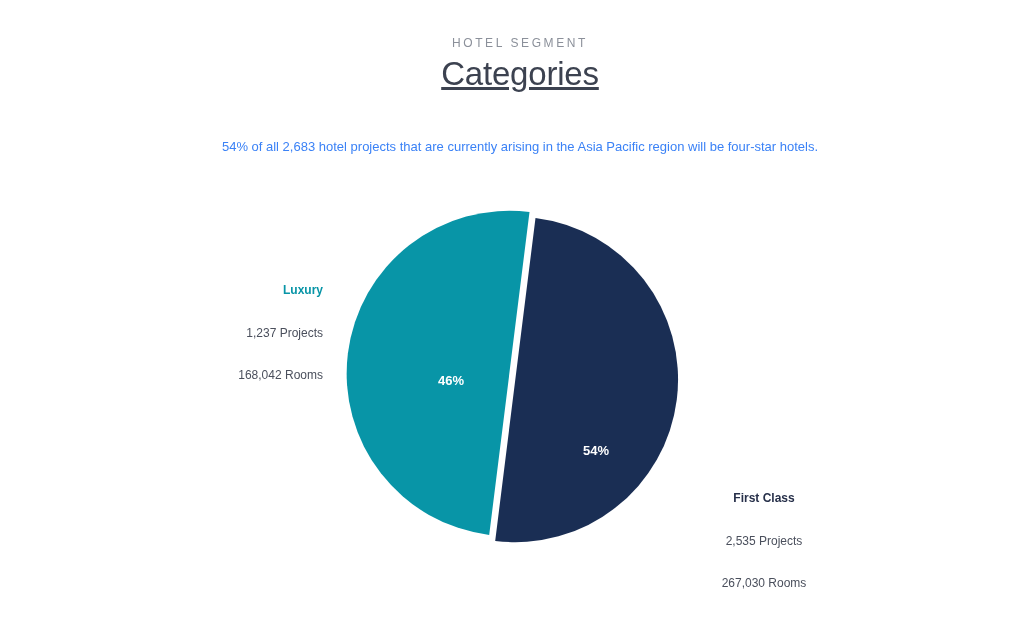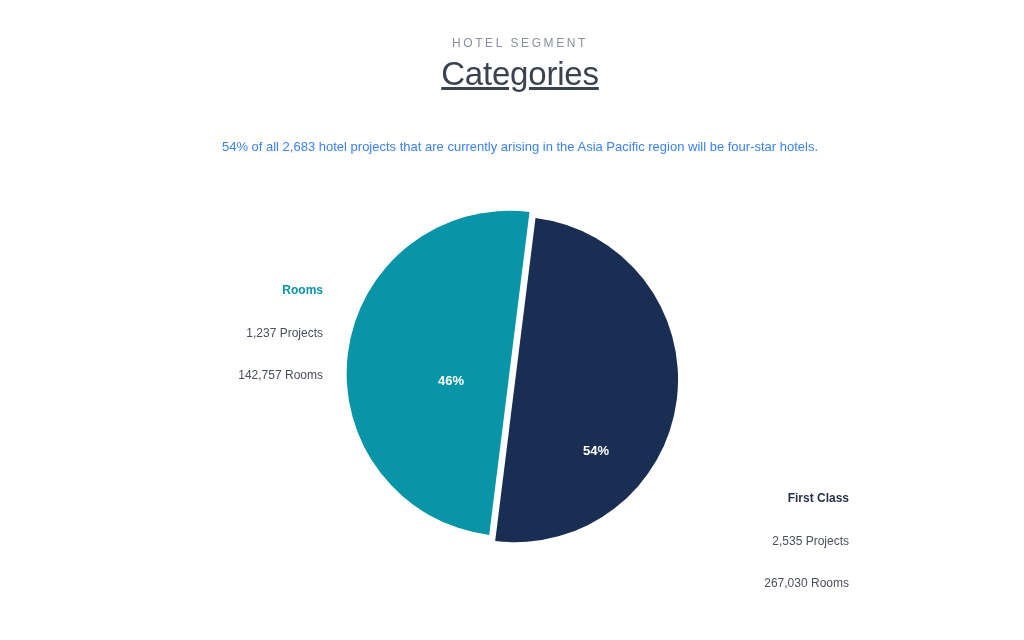--- a/index.html
+++ b/index.html
@@ -104,21 +104,21 @@
     top: 282px;
     width: 135px;
     text-align: right;
   }
   .callout-luxury .cl-title { color: #0895a7; }
 
   .callout-firstclass {
     left: 671px;
     top: 490px;
     width: 170px;
-    text-align: right;
+    text-align: center;
   }
   .callout-firstclass .cl-title { color: #27304a; }
 </style>
 </head>
 <body>
 
 <div class="slide">
 
   <div class="kicker">HOTEL SEGMENT</div>
 
@@ -137,23 +137,23 @@
                A 162 162 0 0 0 141.2 334.9
                Z"></path>
 
       <text class="slice-pct" x="248" y="255" text-anchor="middle">54%</text>
 
       <text class="slice-pct" x="103" y="185" text-anchor="middle">46%</text>
     </svg>
   </div>
 
   <div class="callout callout-luxury">
-    <div class="cl-title">Rooms</div>
+    <div class="cl-title">Luxury</div>
     <div class="cl-line">1,237 Projects</div>
-    <div class="cl-line">142,757 Rooms</div>
+    <div class="cl-line">168,042 Rooms</div>
   </div>
 
   <div class="callout callout-firstclass">
     <div class="cl-title">First Class</div>
     <div class="cl-line">2,535 Projects</div>
     <div class="cl-line">267,030 Rooms</div>
   </div>
 
 </div>
 

